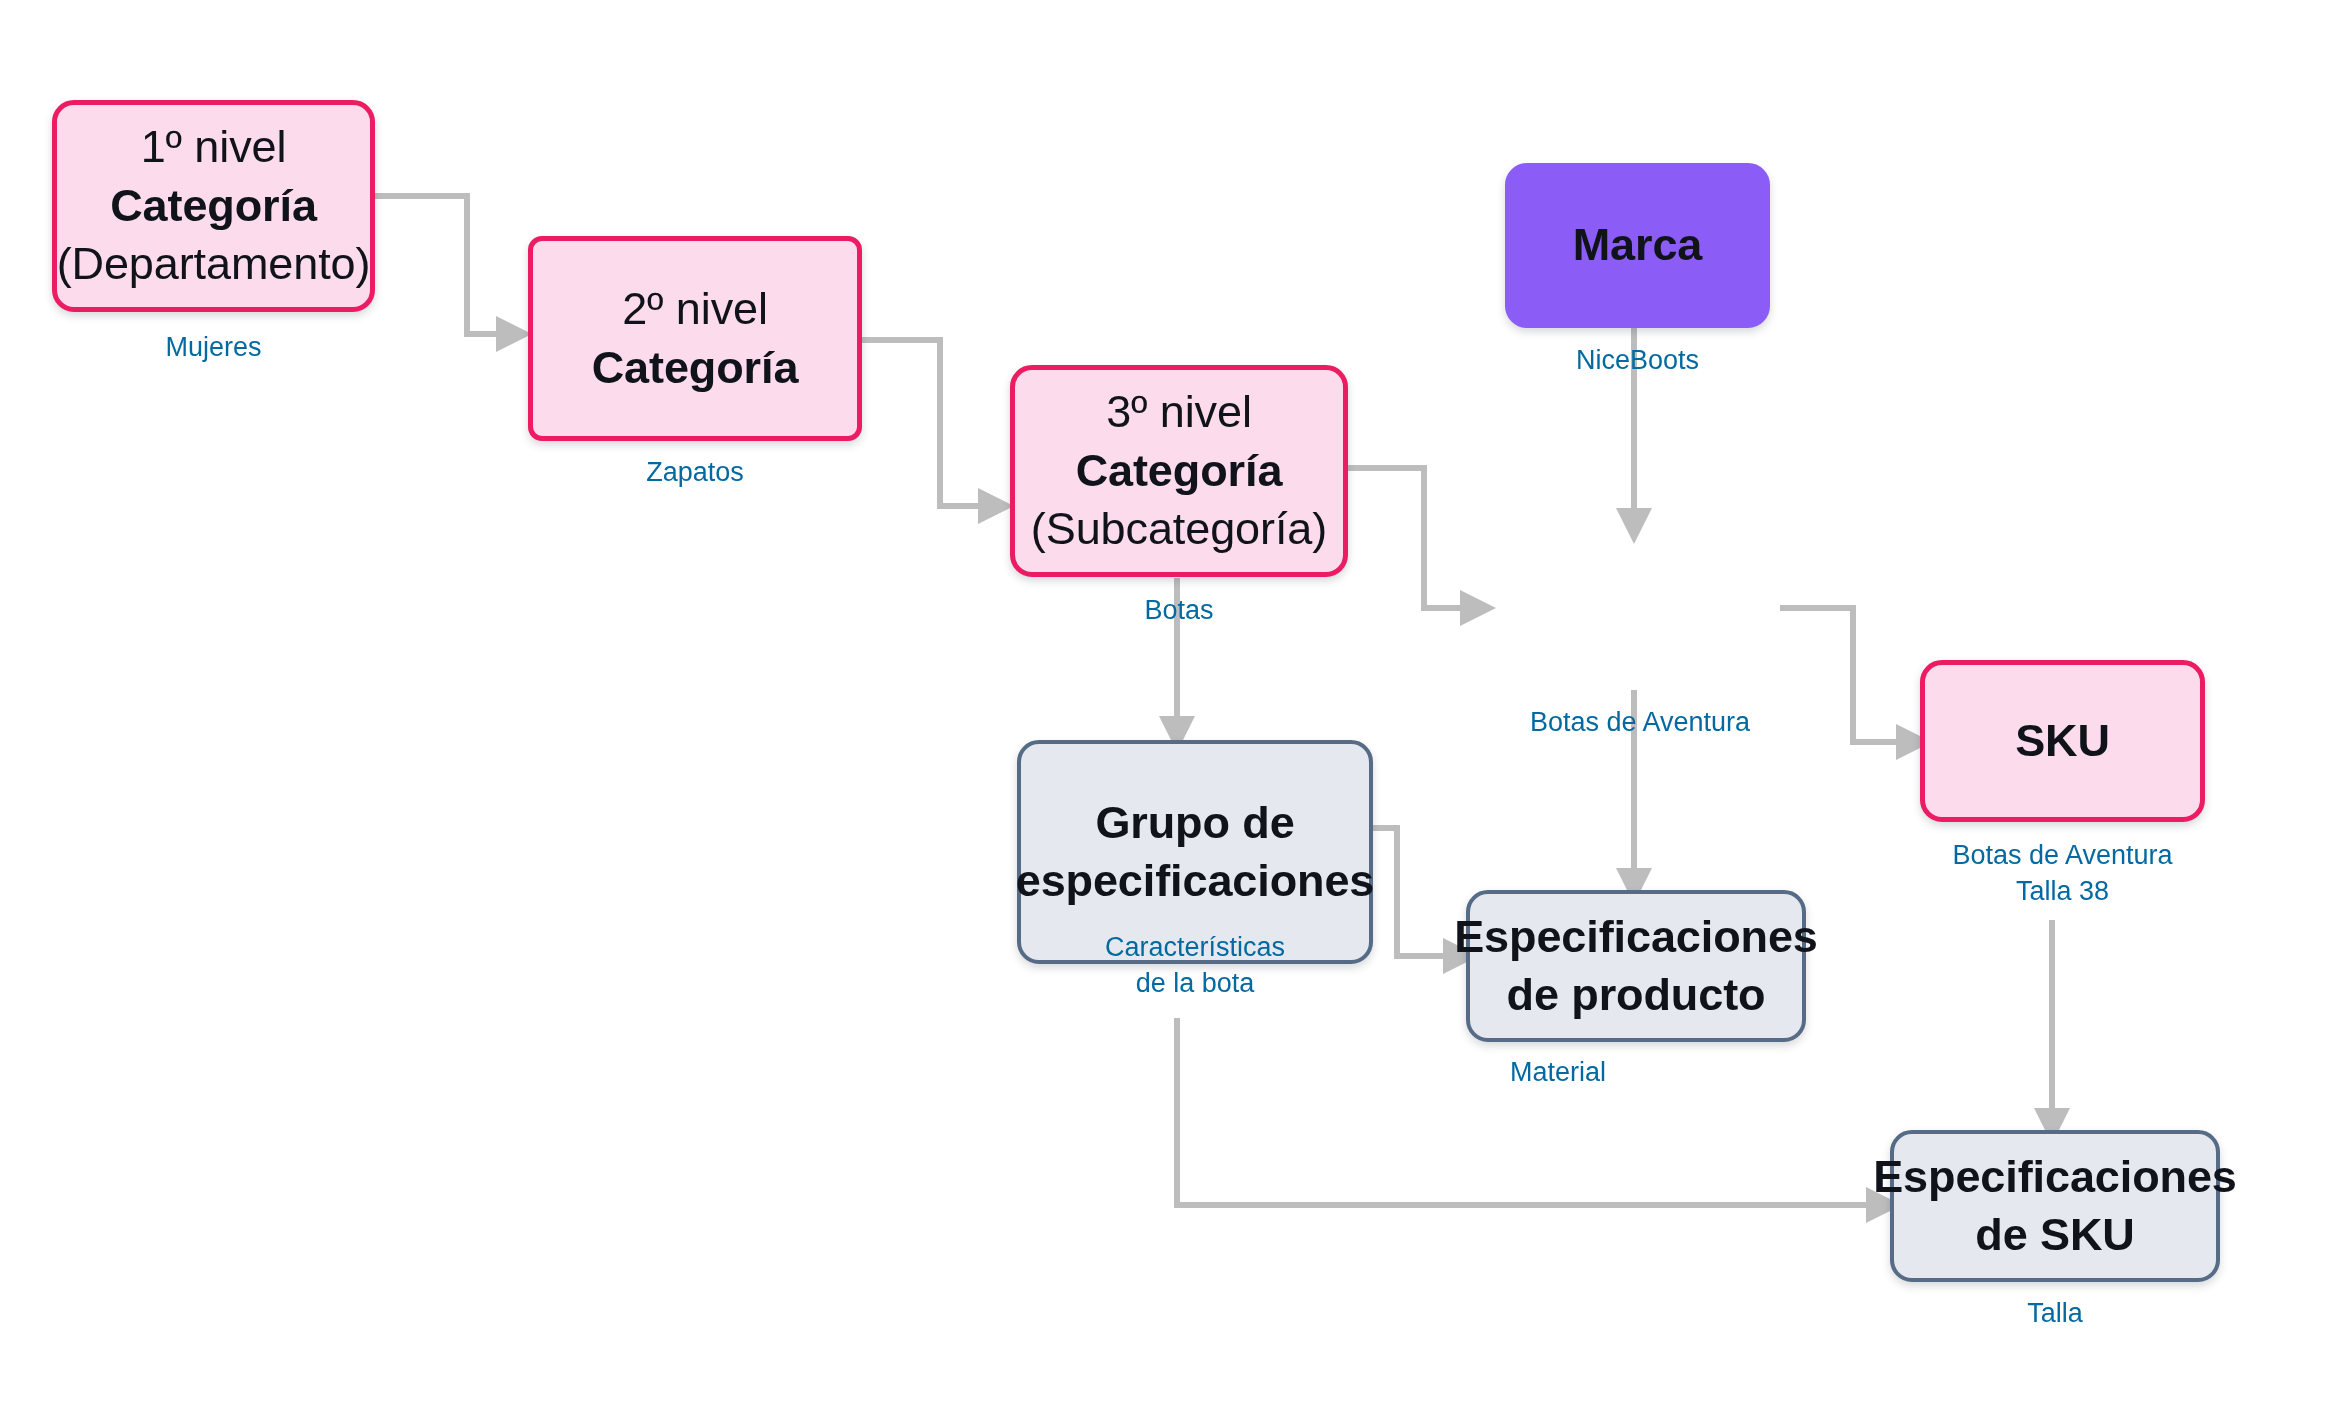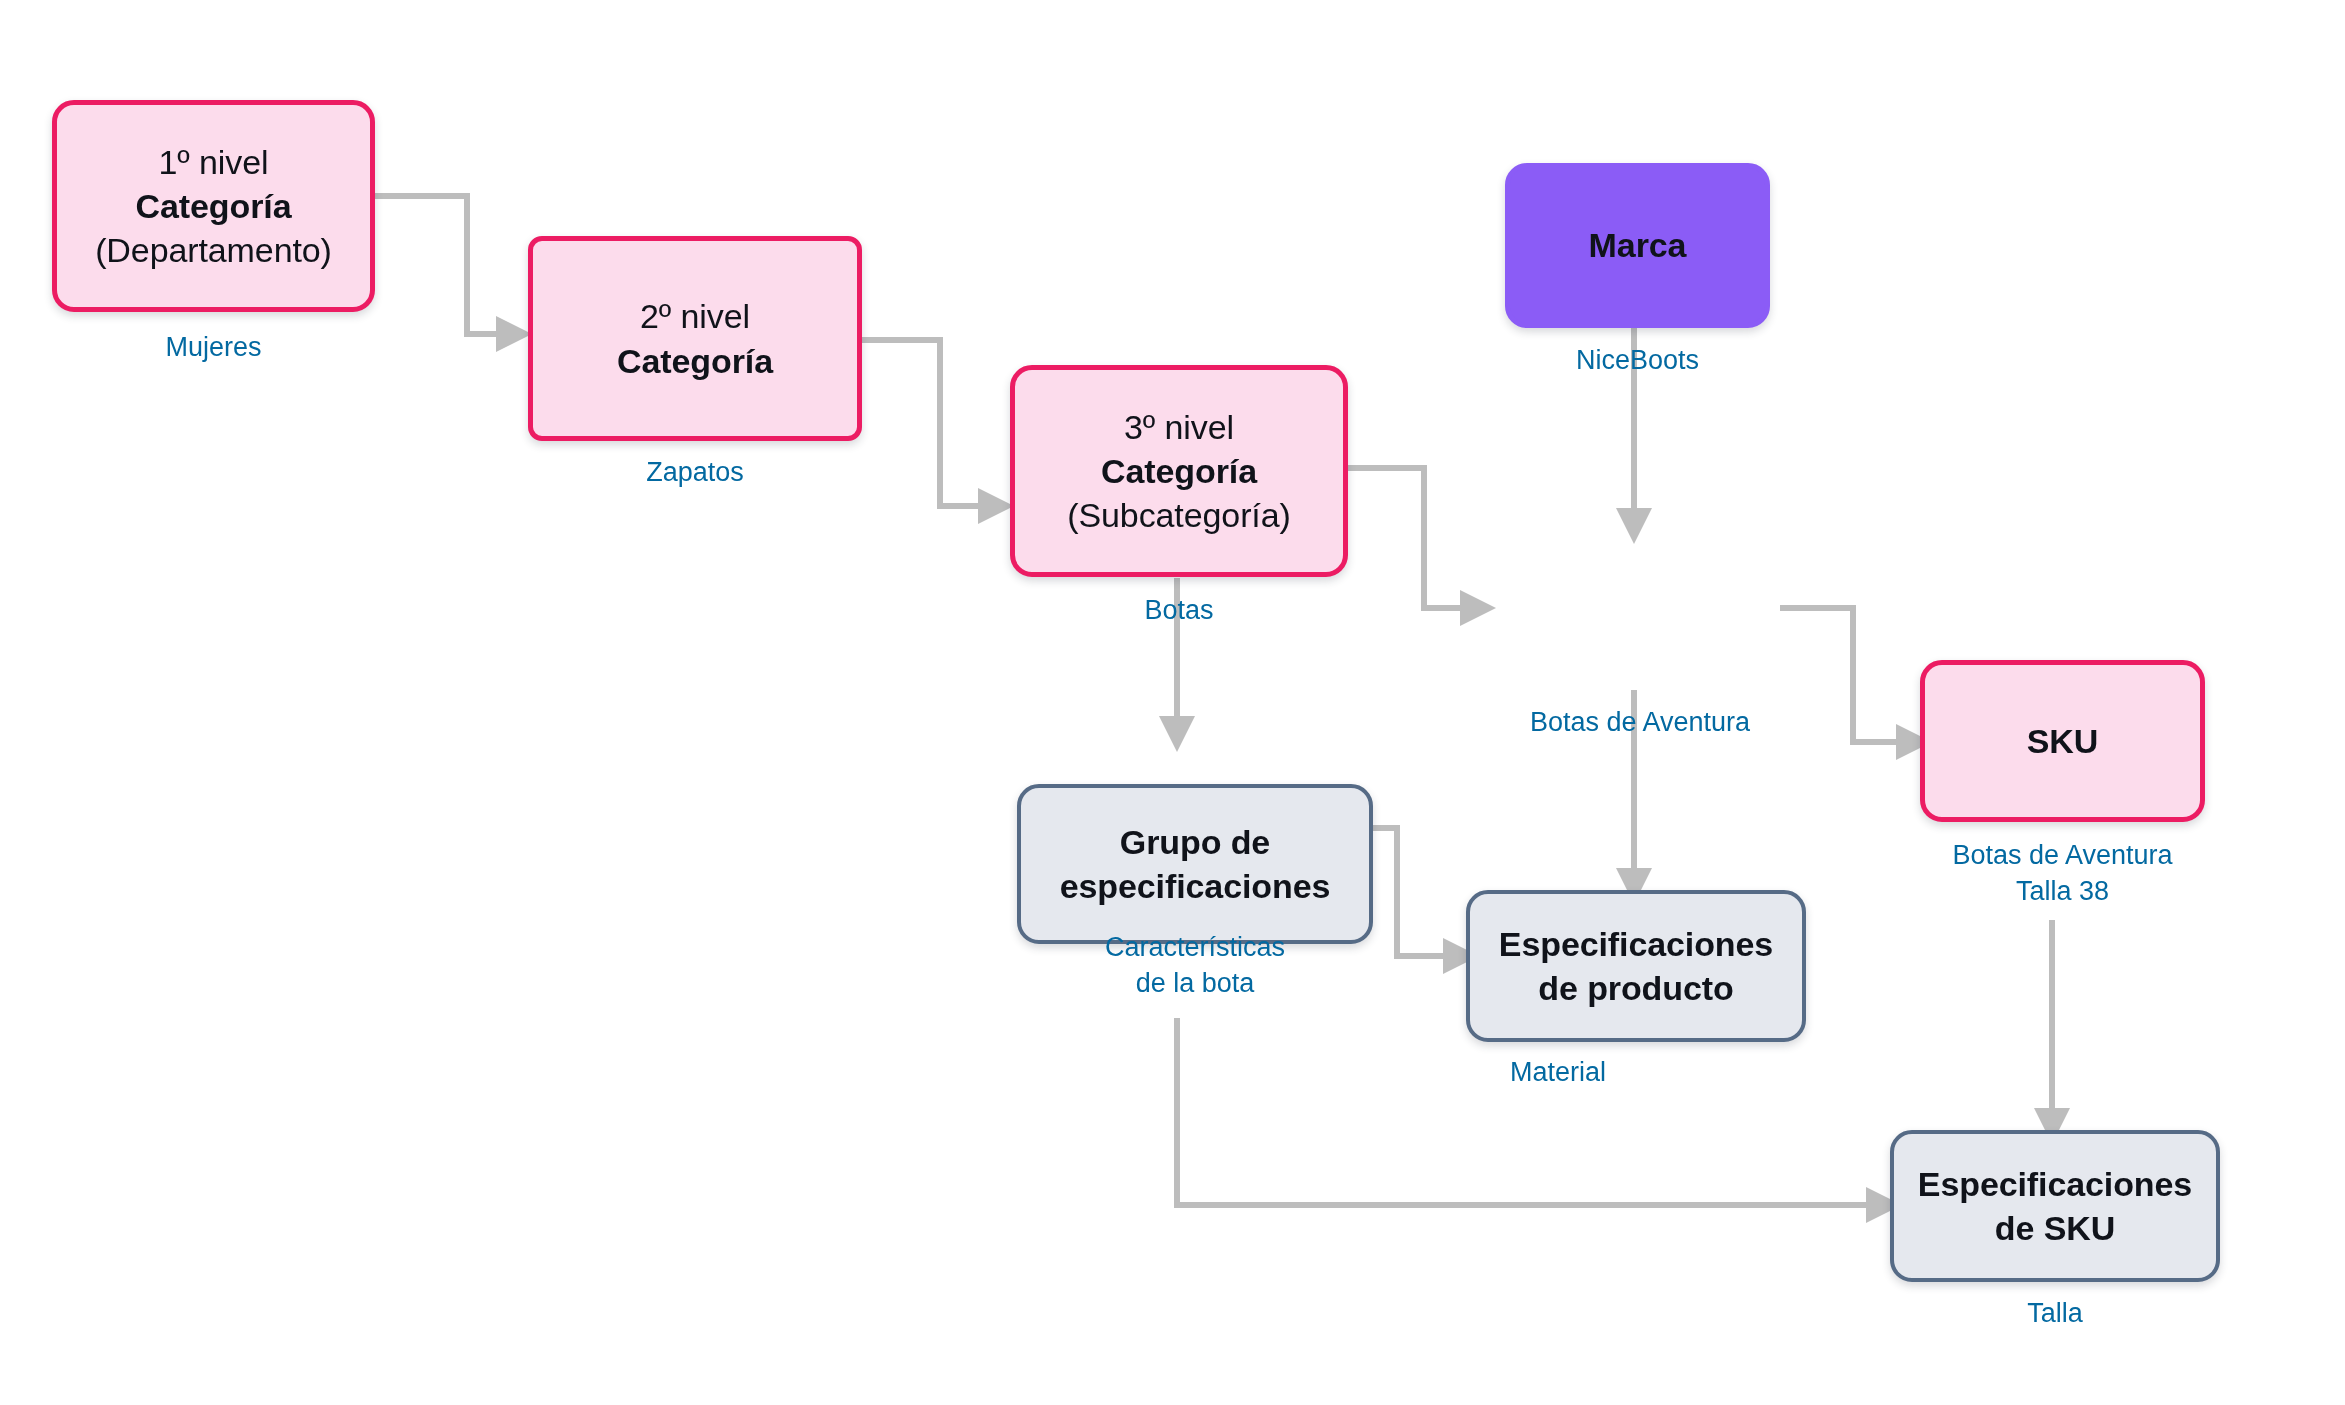--- a/index.html
+++ b/index.html
@@ -32,21 +32,21 @@
     border-radius: 22px;
     display: flex;
     align-items: center;
     justify-content: center;
     text-align: center;
     box-shadow: 0 4px 9px rgba(40,45,60,0.18);
     z-index: 2;
   }
   .node .title {
     font-weight: bold;
-    font-size: 34px;
+    font-size: 45px;
     line-height: 1.30;
     color: #10131a;
     letter-spacing: -0.1px;
     padding: 0 14px;
   }
   .node .title .thin {
     font-weight: normal;
   }
   
   .node.pink {
@@ -140,21 +140,21 @@
   <div class="caption" style="left:1440px; top:705px; width:400px;">Botas de Aventura</div>
 
   <div class="node pink" style="left:1920px; top:660px; width:285px; height:162px;">
     <div class="title">SKU</div>
   </div>
   <div class="caption" style="left:1895px; top:838px; width:335px;">
     <span>Botas de Aventura</span><br>
     <span>Talla 38</span>
   </div>
 
-  <div class="node slate" style="left:1017px; top:740px; width:356px; height:160px;margin-top:44px;">
+  <div class="node slate" style="left:1017px; top:740px; width:356px; height:224px;">
     <div class="title">
       <span>Grupo de</span><br>
       <span>especificaciones</span>
     </div>
   </div>
   <div class="caption" style="left:1017px; top:930px; width:356px;">
     <span>Características</span><br>
     <span>de la bota</span>
   </div>
 

